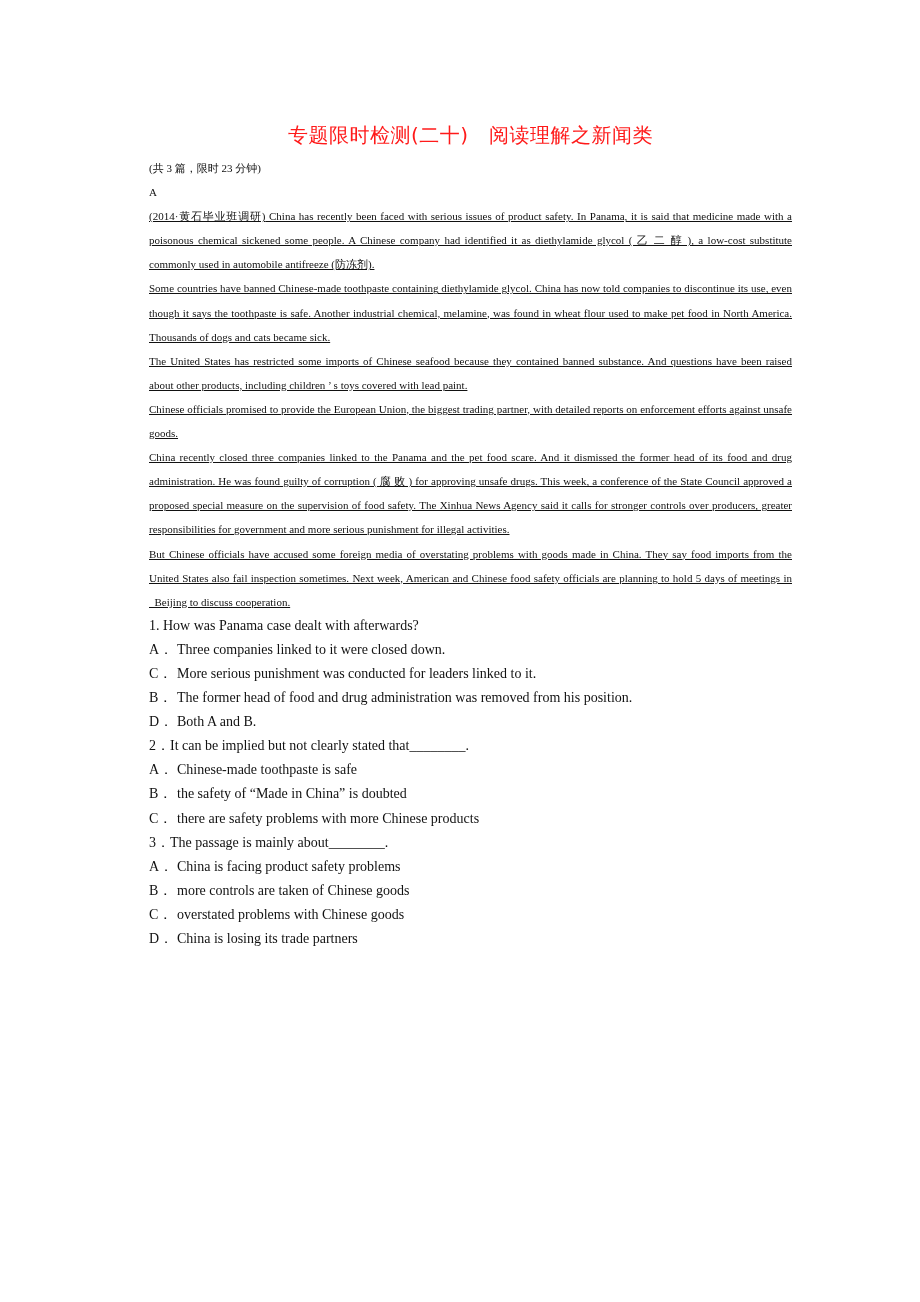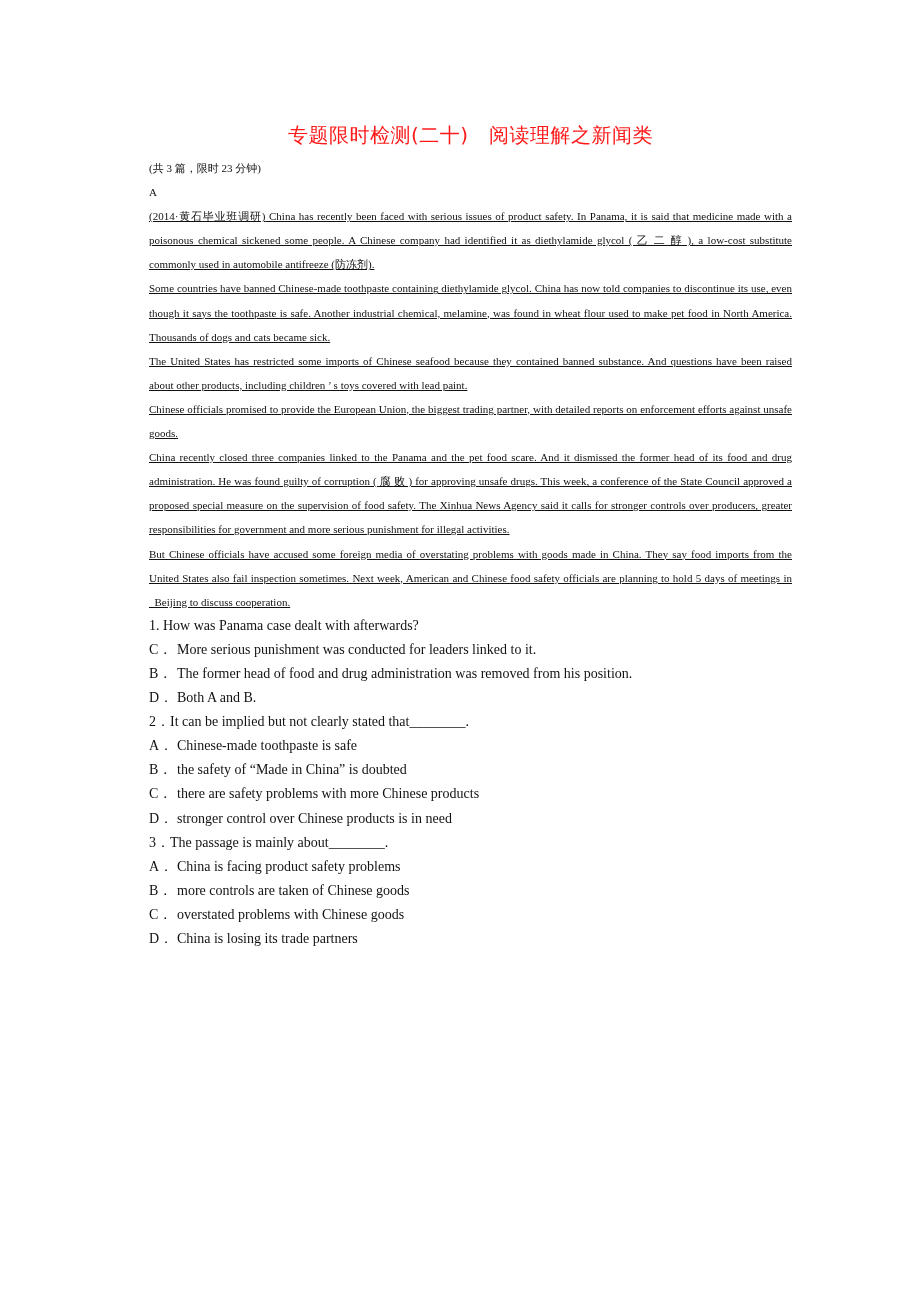--- a/index.html
+++ b/index.html
@@ -64,31 +64,31 @@
 
   <p class="line justify"><span>(2014·黄石毕业班调研)</span> <span>China has recently been faced with serious issues of product safety. In Panama, it is said that medicine made with a poisonous chemical sickened some people. A Chinese company had identified it as diethylamide glycol ( 乙 二 醇 ), a low-cost substitute commonly used in automobile antifreeze (防冻剂).</span></p>
   <p class="line justify">Some countries have banned Chinese-made toothpaste containing diethylamide glycol. China has now told companies to discontinue its use, even though it says the toothpaste is safe. Another industrial chemical, melamine, was found in wheat flour used to make pet food in North America. Thousands of dogs and cats became sick.</p>
   <p class="line justify">The United States has restricted some imports of Chinese seafood because they contained banned substance. And questions have been raised about other products, including children ’ s toys covered with lead paint.</p>
   <p class="line justify">Chinese officials promised to provide the European Union, the biggest trading partner, with detailed reports on enforcement efforts against unsafe goods.</p>
   <p class="line justify">China recently closed three companies linked to the Panama and the pet food scare. And it dismissed the former head of its food and drug administration. He was found guilty of corruption ( 腐 败 ) for approving unsafe drugs. This week, a conference of the State Council approved a proposed special measure on the supervision of food safety. The Xinhua News Agency said it calls for stronger controls over producers, greater responsibilities for government and more serious punishment for illegal activities.</p>
   <p class="line justify">But Chinese officials have accused some foreign media of overstating problems with goods made in China. They say food imports from the United States also fail inspection sometimes. Next week, American and Chinese food safety officials are planning to hold 5 days of meetings in &nbsp;&nbsp;Beijing to discuss cooperation.</p>
 
   <div>
     <p class="q-option">1. How was Panama case dealt with afterwards?</p>
+    <p class="q-option"><span class="opt-letter">A．</span><span>Three companies linked to it were closed down.</span></p>
     <p class="q-option"><span class="opt-letter">C．</span><span>More serious punishment was conducted for leaders linked to it.</span></p>
     <p class="q-option"><span class="opt-letter">B．</span><span>The former head of food and drug administration was removed from his position.</span></p>
     <p class="q-option"><span class="opt-letter">D．</span><span>Both A and B.</span></p>
   </div>
 
   <div>
     <p class="q-option">2．It can be implied but not clearly stated that________.</p>
     <p class="q-option"><span class="opt-letter">A．</span><span>Chinese-made toothpaste is safe</span></p>
     <p class="q-option"><span class="opt-letter">B．</span><span>the safety of “Made in China” is doubted</span></p>
     <p class="q-option"><span class="opt-letter">C．</span><span>there are safety problems with more Chinese products</span></p>
-    <p class="q-option"><span class="opt-letter">D．</span><span>stronger control over Chinese products is in need</span></p>
   </div>
 
   <div>
     <p class="q-option">3．The passage is mainly about________.</p>
     <p class="q-option"><span class="opt-letter">A．</span><span>China is facing product safety problems</span></p>
     <p class="q-option"><span class="opt-letter">B．</span><span>more controls are taken of Chinese goods</span></p>
     <p class="q-option"><span class="opt-letter">C．</span><span>overstated problems with Chinese goods</span></p>
     <p class="q-option"><span class="opt-letter">D．</span><span>China is losing its trade partners</span></p>
   </div>
 </div>

